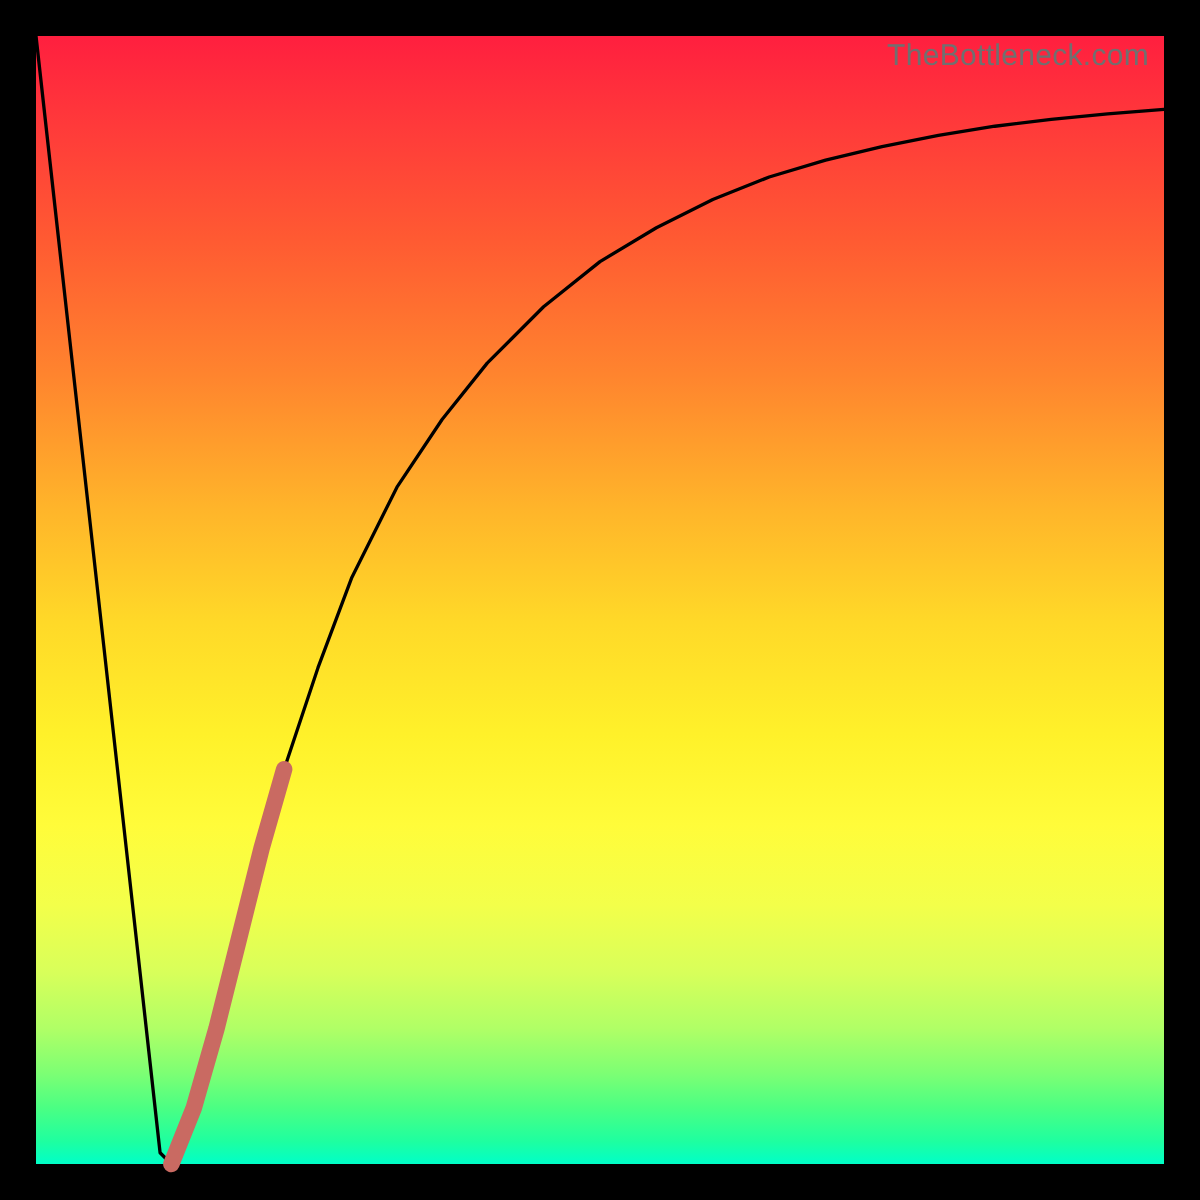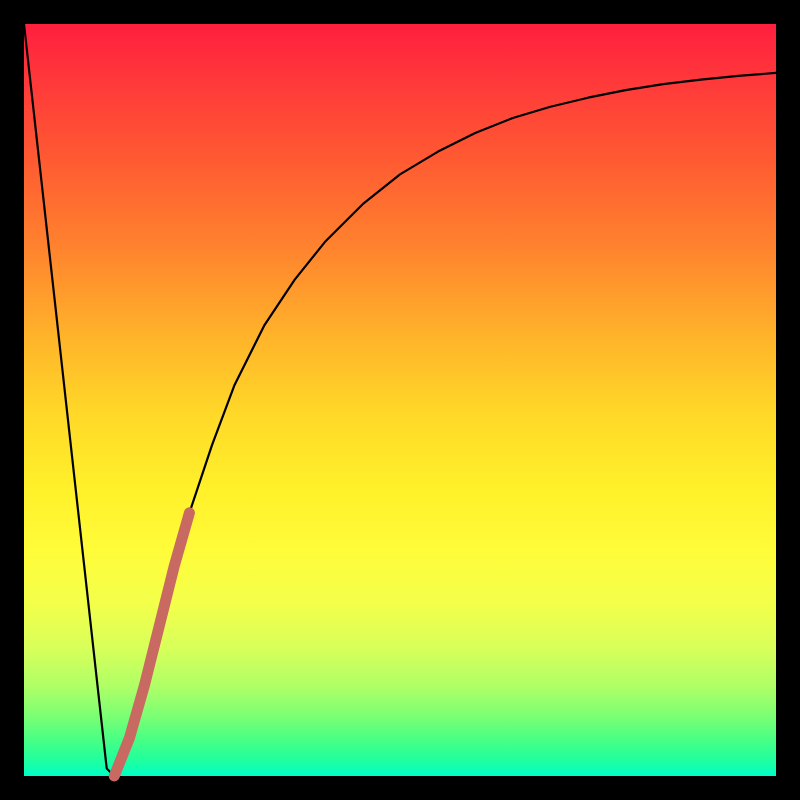--- a/index.html
+++ b/index.html
@@ -59,18 +59,19 @@
     width: 752px;
     height: 752px;
     overflow: visible;
   }
 </style>
 </head>
 <body>
 
 <div class="frame">
   <div class="plot">
+    <div class="watermark">TheBottleneck.com</div>
     <svg class="curves" viewBox="0 0 752 752" preserveAspectRatio="none">
       <path fill="none" stroke="#000000" stroke-width="2.2" stroke-linecap="round" stroke-linejoin="round" d="M0.00 0.00 L15.04 135.36 L30.08 270.72 L45.12 406.08 L60.16 541.44 L75.20 676.80 L82.72 744.48 L90.24 752.00 L97.76 740.72 L105.28 714.40 L120.32 661.76 L135.36 601.60 L150.40 541.44 L165.44 488.80 L188.00 421.12 L210.56 360.96 L240.64 300.80 L270.72 255.68 L300.80 218.08 L338.40 180.48 L376.00 150.40 L413.60 127.84 L451.20 109.04 L488.80 94.00 L526.40 82.72 L564.00 73.70 L601.60 66.18 L639.20 60.16 L676.80 55.65 L714.40 51.89 L752.00 48.88" id="curve-main"></path>
       <path fill="none" stroke="#c96a62" stroke-width="11" stroke-linecap="round" stroke-linejoin="round" d="M90.24 752.00 L105.28 714.40 L120.32 661.76 L135.36 601.60 L150.40 541.44 L165.44 488.80" id="curve-highlight"></path>
     </svg>
   </div>
 </div>
 
 </body></html>

